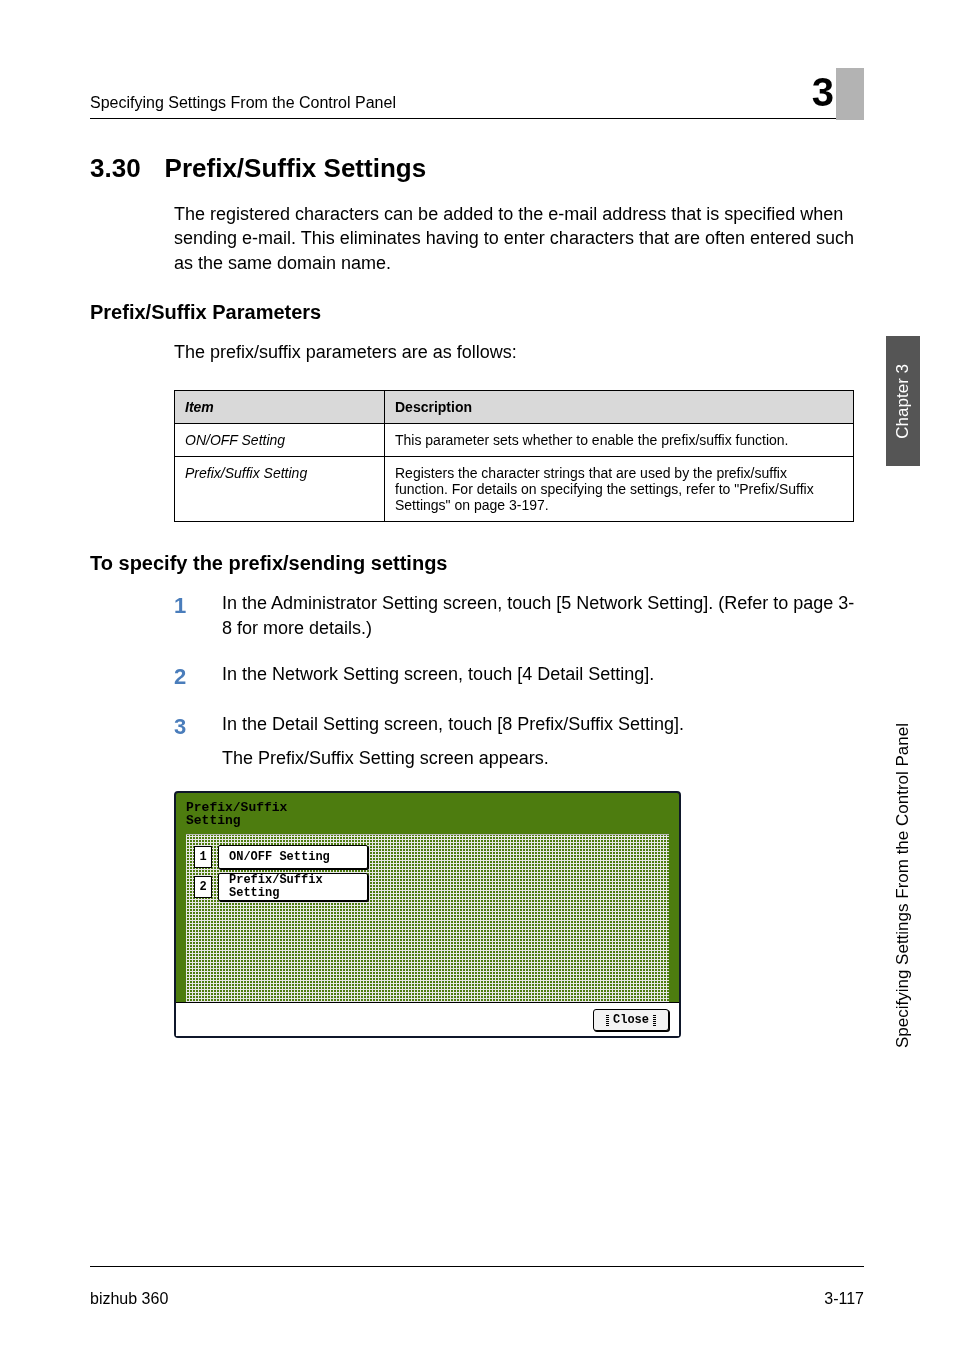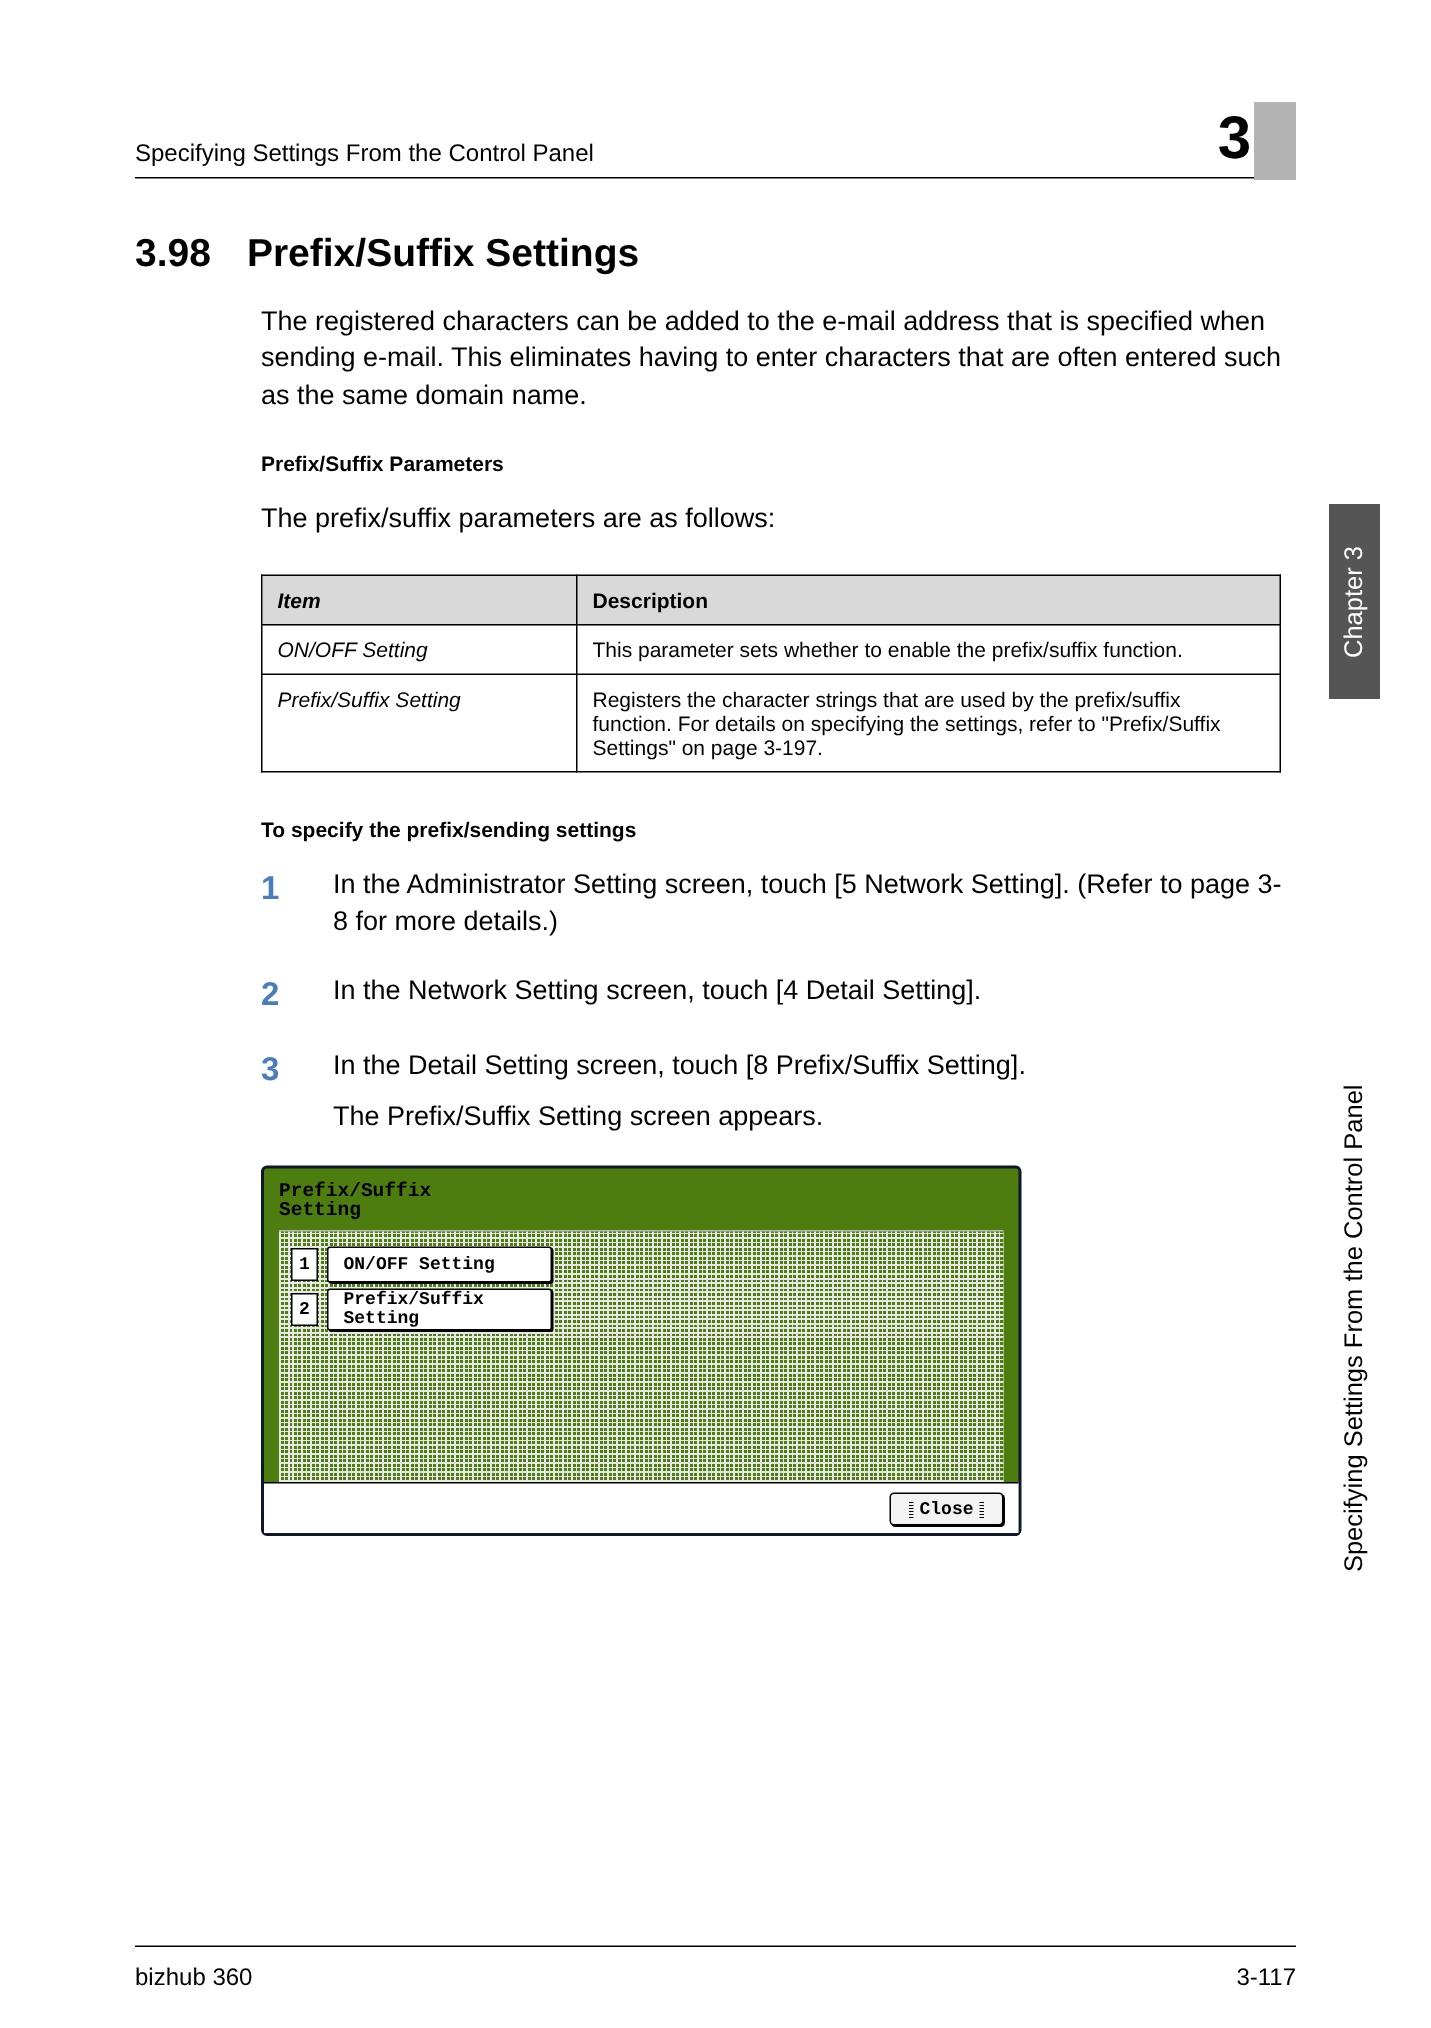--- a/index.html
+++ b/index.html
@@ -6,21 +6,21 @@
   html, body { width: 954px; height: 1352px; background: #fff; font-family: Arial, Helvetica, sans-serif; color: #000; }
   .page { position: relative; width: 954px; height: 1352px; padding: 60px 90px 40px 90px; }
   .header-line { display: flex; align-items: flex-end; justify-content: space-between; border-bottom: 1.5px solid #000; padding-bottom: 6px; margin-bottom: 34px; }
   .chapter-badge { display:flex; align-items:flex-end; gap:0; }
   .badge-box { width: 28px; height: 52px; background:#b3b3b3; position:relative; top:8px; }
   .badge-num { font-size: 40px; font-weight: bold; margin-left:-6px; margin-right:2px; line-height:1; }
   .section-heading { display:flex; align-items:baseline; gap:24px; margin-bottom:18px; }
   .h-num { font-size:26px; font-weight:bold; }
   .h-title { font-size:26px; font-weight:bold; }
   .body-text { font-size:18px; line-height:1.35; margin-left:84px; margin-bottom:26px; }
-  .sub-heading { font-size:14px; font-weight:bold; margin-left:84px; margin-bottom:16px; }
+  .sub-heading { font-size:20px; font-weight:bold; margin-bottom:16px; }
   table.params { width: 680px; margin-left:84px; border-collapse: collapse; margin-bottom:30px; }
   table.params th, table.params td { border:1px solid #000; padding:8px 10px; font-size:14px; vertical-align:top; text-align:left; }
   table.params th { background:#d9d9d9; font-weight:bold; }
   table.params th:first-child, table.params td:first-child { width:210px;font-style:italic; }
   ol.steps { list-style:none; margin-left:84px; }
   ol.steps > li { display:flex; gap:28px; margin-bottom:20px; font-size:18px; line-height:1.4; }
   .step-num { font-size:22px; font-weight:bold; color:#4a7dbb; min-width:20px; }
   .step-body { flex:1; }
   .step-sub { display:block; margin-top:8px; }
   .screen { margin-left:84px; margin-top:6px; width:507px; border:2px solid #0f172a; border-radius:4px; padding:0; background:#4d7c0f; }
@@ -31,37 +31,37 @@
   .row-num { width:18px; height:22px; border:1px solid #000; background:#fff; font-family:"Courier New",monospace; font-size:12px; font-weight:bold; display:flex; align-items:center; justify-content:center; }
   .row-btn { height:24px; border:1px solid #000; background:#fff; border-radius:2px; padding:2px 10px; font-family:"Courier New",monospace; font-size:12px; font-weight:bold; box-shadow:1px 1px 0 #000; min-width:150px; display:flex; align-items:center; line-height:1; }
   .screen-footer { height:34px; background:#fff; border-top:1px solid #000; display:flex; justify-content:flex-end; align-items:center; padding:0 10px; }
   .close-btn { height:22px; border:1px solid #000; background:#f3f3f3; border-radius:3px; padding:2px 12px; font-family:"Courier New",monospace; font-size:12px; font-weight:bold; box-shadow:1px 1px 0 #000; display:flex; align-items:center; gap:4px;justify-content:flex-end; }
   .close-btn::before, .close-btn::after { content:""; width:3px; height:12px; background:repeating-linear-gradient(0deg,#000 0 1px,transparent 1px 2px); }
   .side-tab { position:absolute; right:34px; top:336px; width:34px; height:720px; display:flex; flex-direction:column; align-items:center; }
   .side-dark { width:34px; height:130px; background:#555; display:flex; align-items:center; justify-content:center; }
   .side-dark span { writing-mode:vertical-rl; transform:rotate(180deg); color:#fff; font-size:17px; }
   .side-light { flex:1; display:flex; align-items:flex-end; justify-content:center; padding-bottom:8px; }
   .side-light span { writing-mode:vertical-rl; transform:rotate(180deg); font-size:17px; }
-  .footer { position:absolute; bottom:24px; left:90px; right:90px; border-top:1.5px solid #000; padding-top:12px; display:flex; justify-content:space-between; font-size:16px; }
+  .footer { position:absolute; bottom:44px; left:90px; right:90px; border-top:1.5px solid #000; padding-top:23px; display:flex; justify-content:space-between; font-size:16px; }
 </style>
 </head>
 <body>
 
 <div class="page">
 
   <div class="header-line">
     <span>Specifying Settings From the Control Panel</span>
     <div class="chapter-badge">
       <span class="badge-num">3</span>
       <span class="badge-box"></span>
     </div>
   </div>
 
   <div class="section-heading">
-    <span class="h-num">3.98</span>
+    <span class="h-num">3.30</span>
     <span class="h-title">Prefix/Suffix Settings</span>
   </div>
 
   <p class="body-text">The registered characters can be added to the e-mail address that is specified when sending e-mail. This eliminates having to enter characters that are often entered such as the same domain name.</p>
 
   <p class="sub-heading">Prefix/Suffix Parameters</p>
   <p class="body-text">The prefix/suffix parameters are as follows:</p>
 
   <table class="params">
     <thead>

